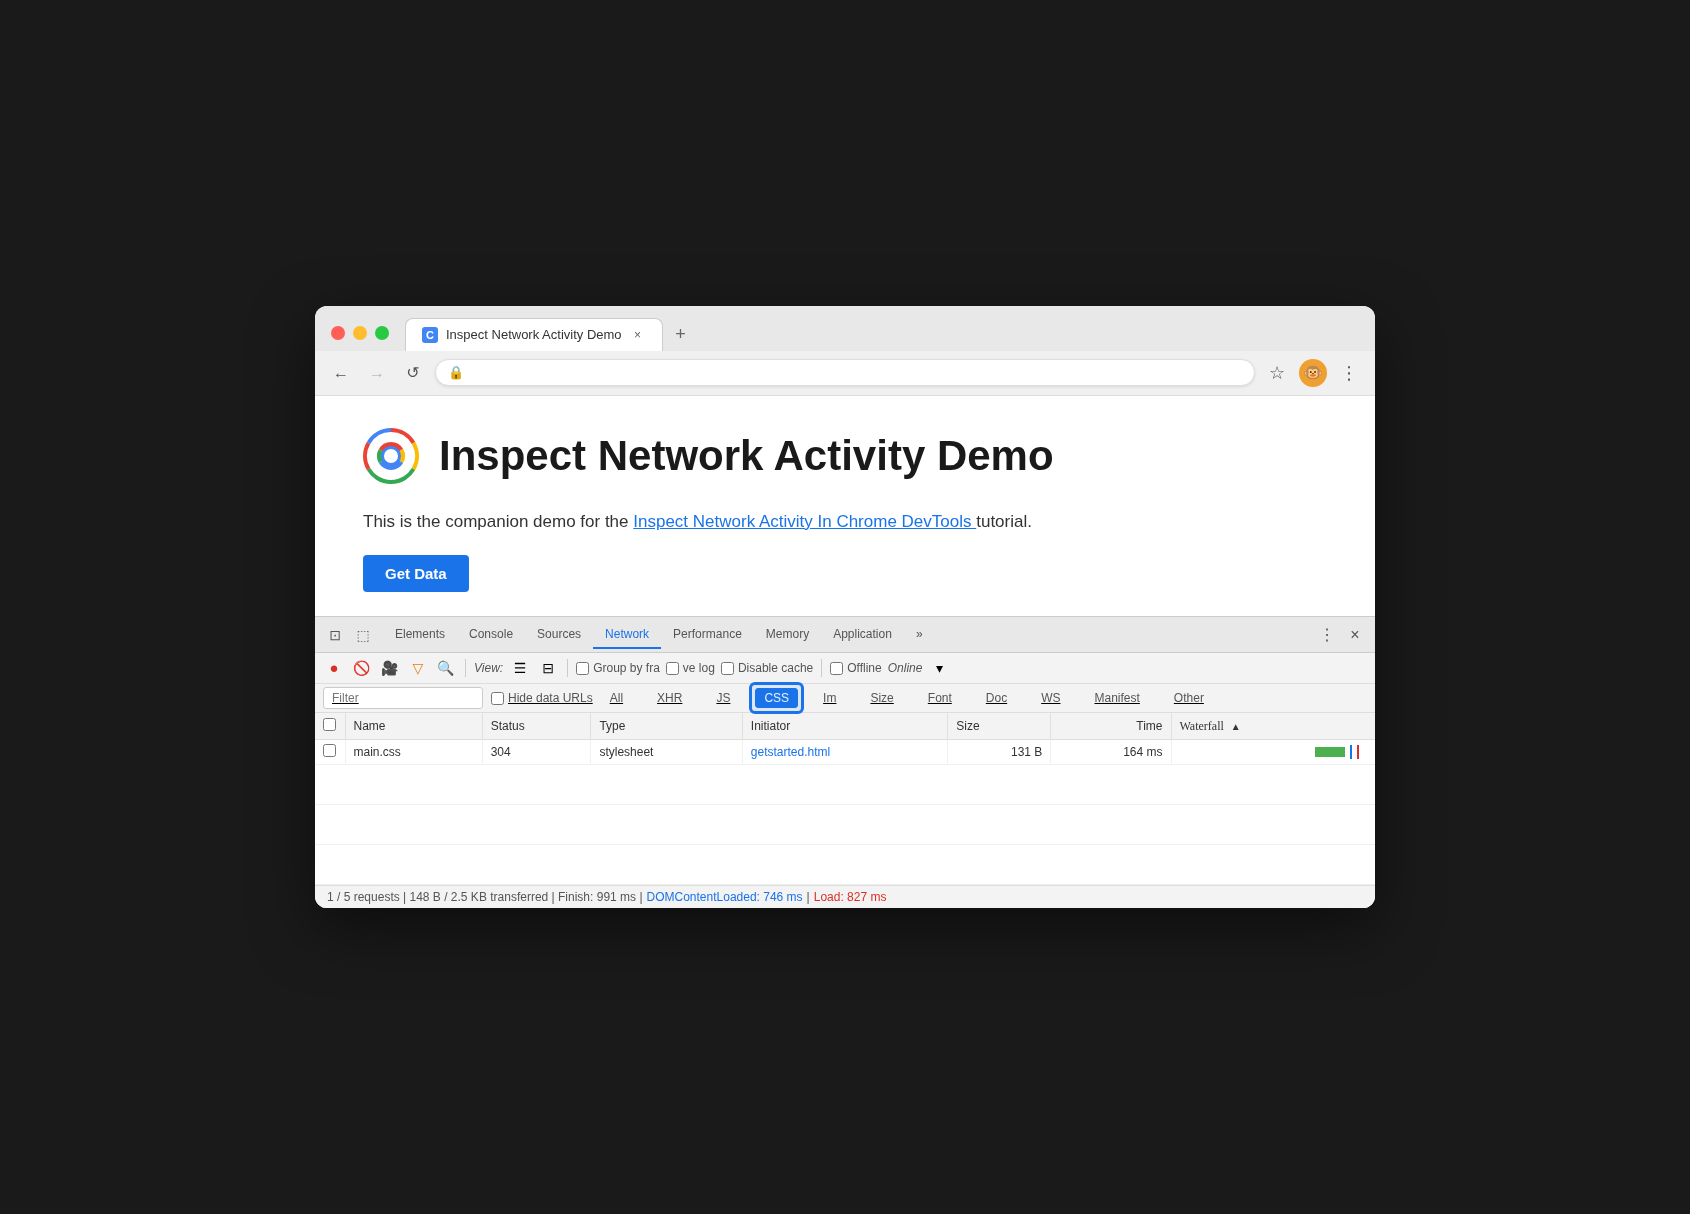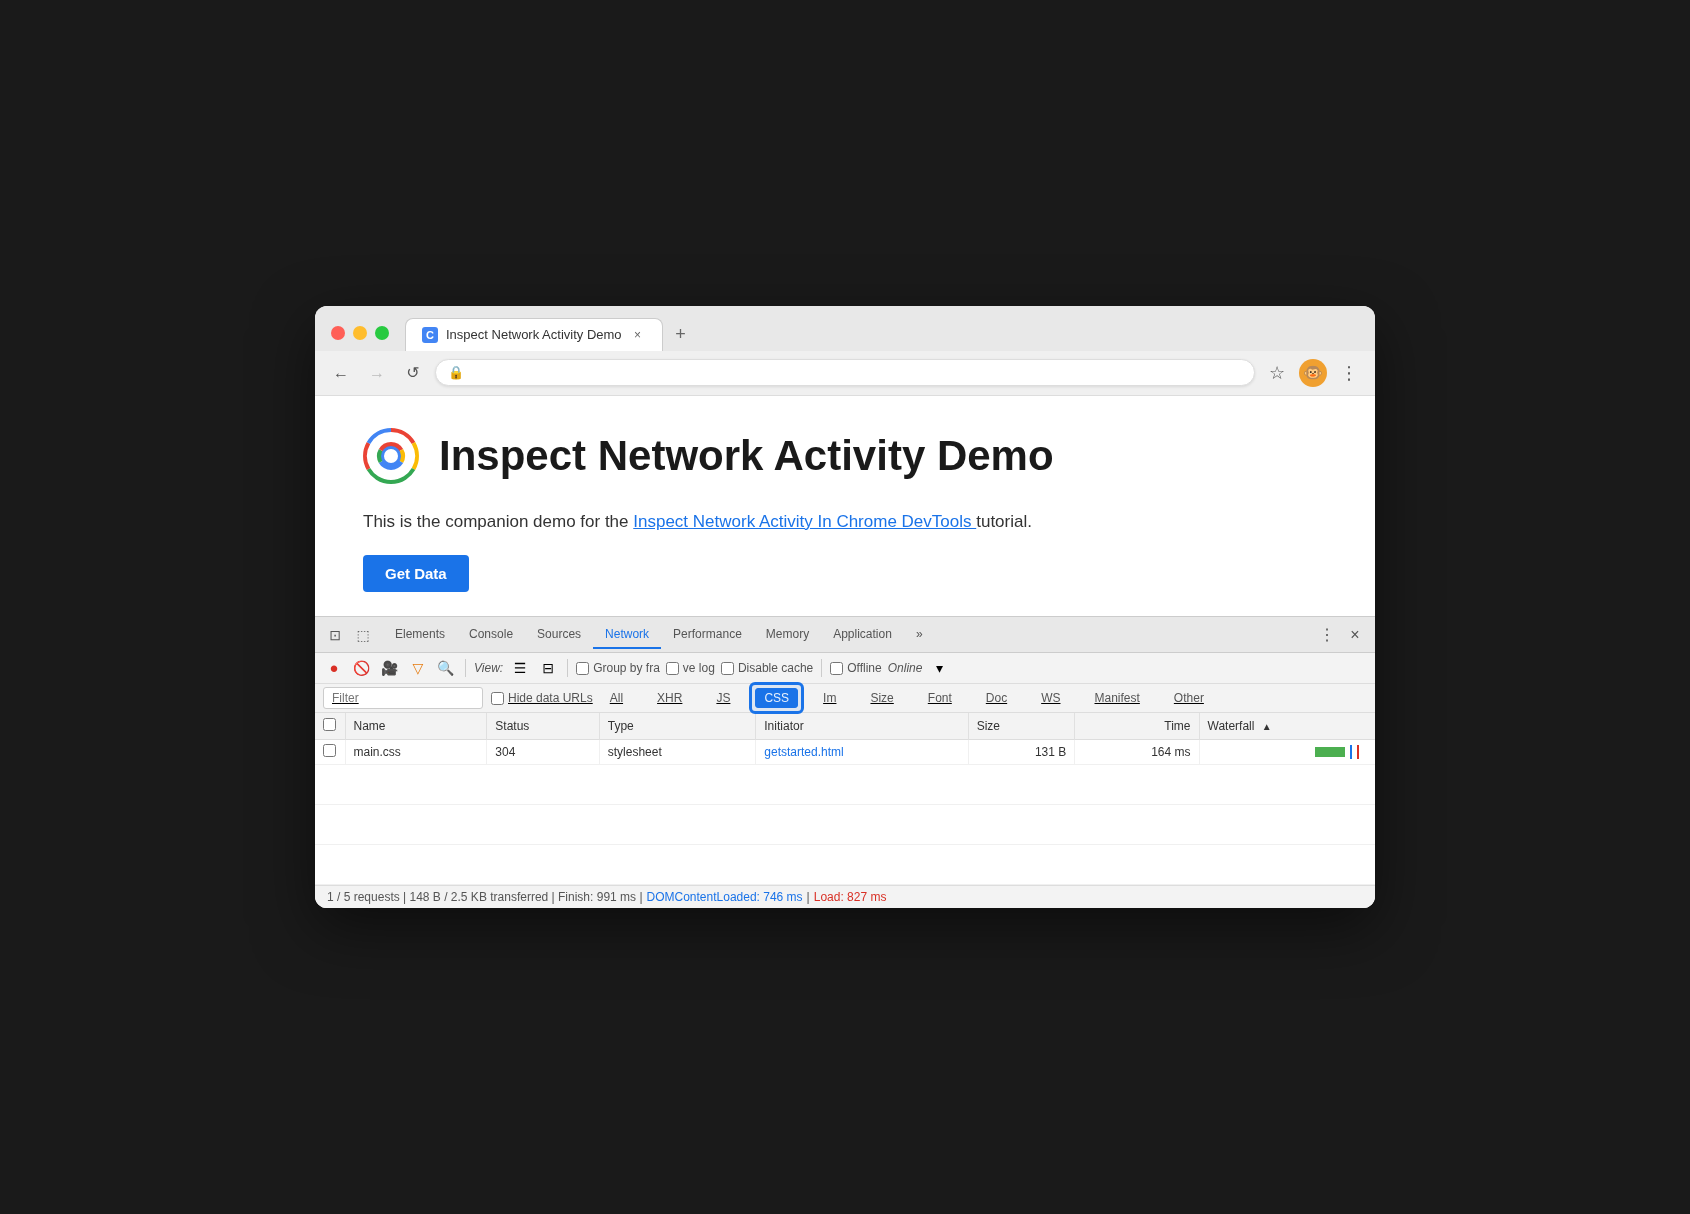--- a/index.html
+++ b/index.html
@@ -388,21 +388,21 @@
     }
     .network-table th:last-child { border-right: none; }
     .network-table td {
       padding: 4px 8px;
       border-bottom: 1px solid #f0f0f0;
       border-right: 1px solid #f0f0f0;
       white-space: nowrap;
       color: #333;
     }
     .network-table td:last-child { border-right: none; }
-    .waterfall-col { width: 176px; }
+    .waterfall-col { width: 204px; font-family: Liberation Serif, serif; }
     .waterfall-bar-container {
       position: relative;
       height: 14px;
       display: flex;
       align-items: center;
     }
     .waterfall-bar {
       height: 10px;
       background: #4caf50;
       position: absolute;

